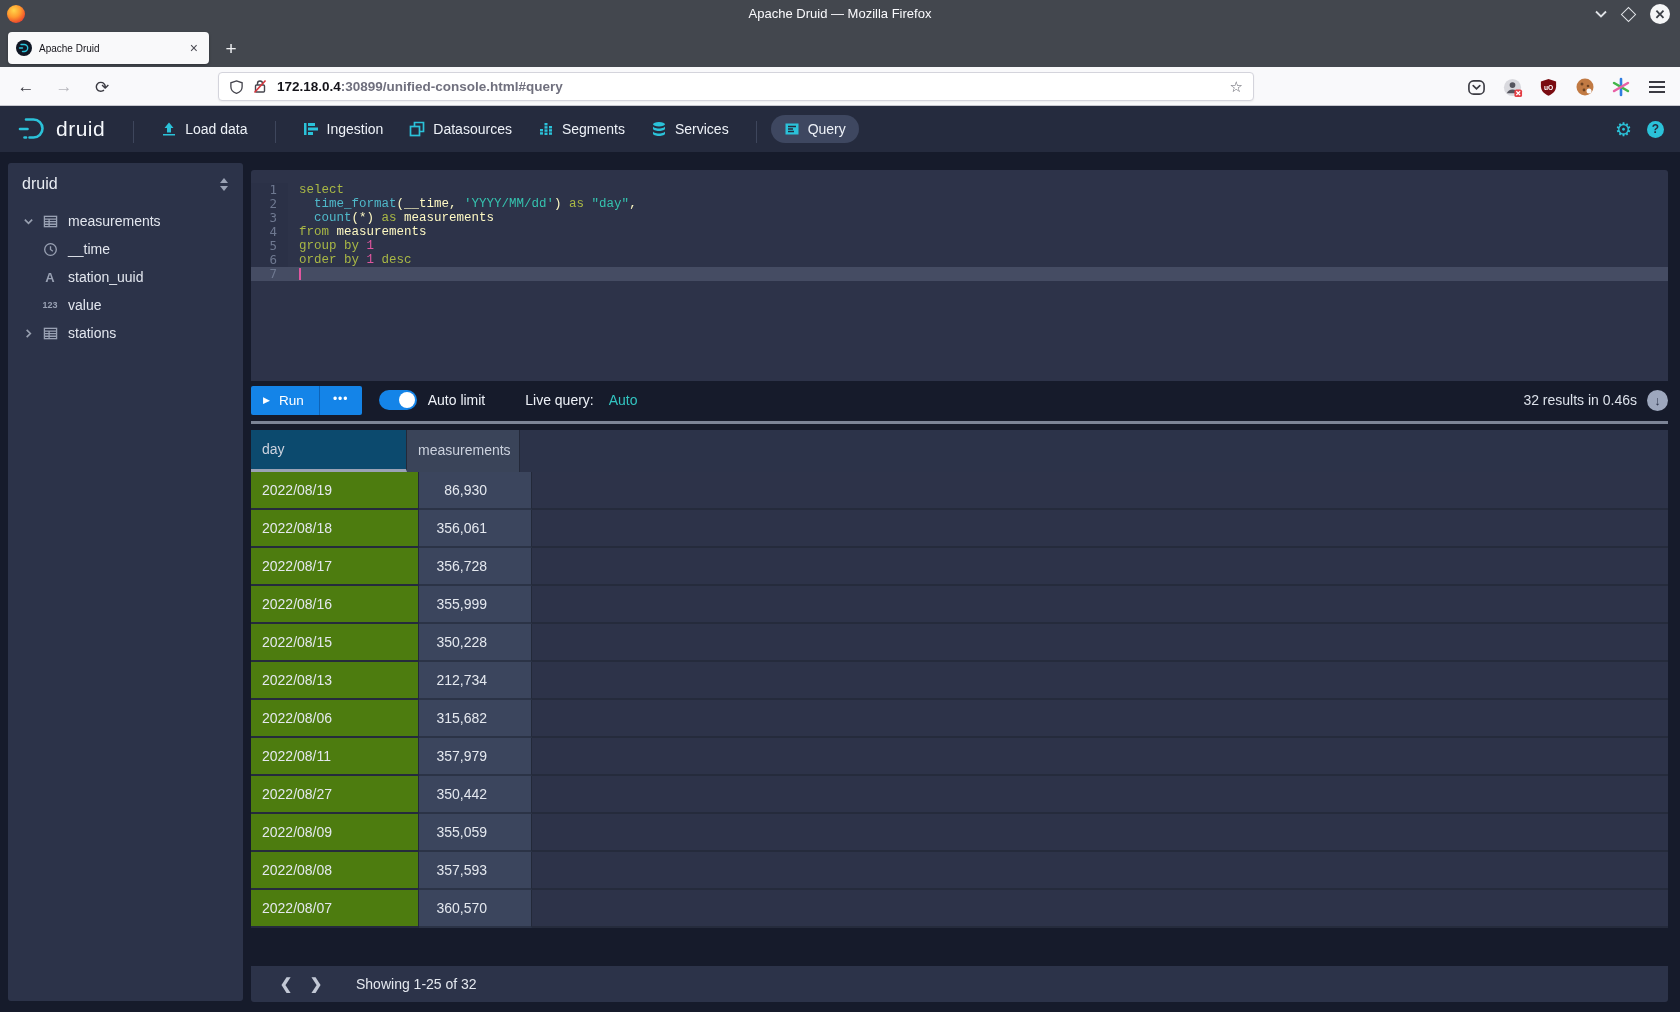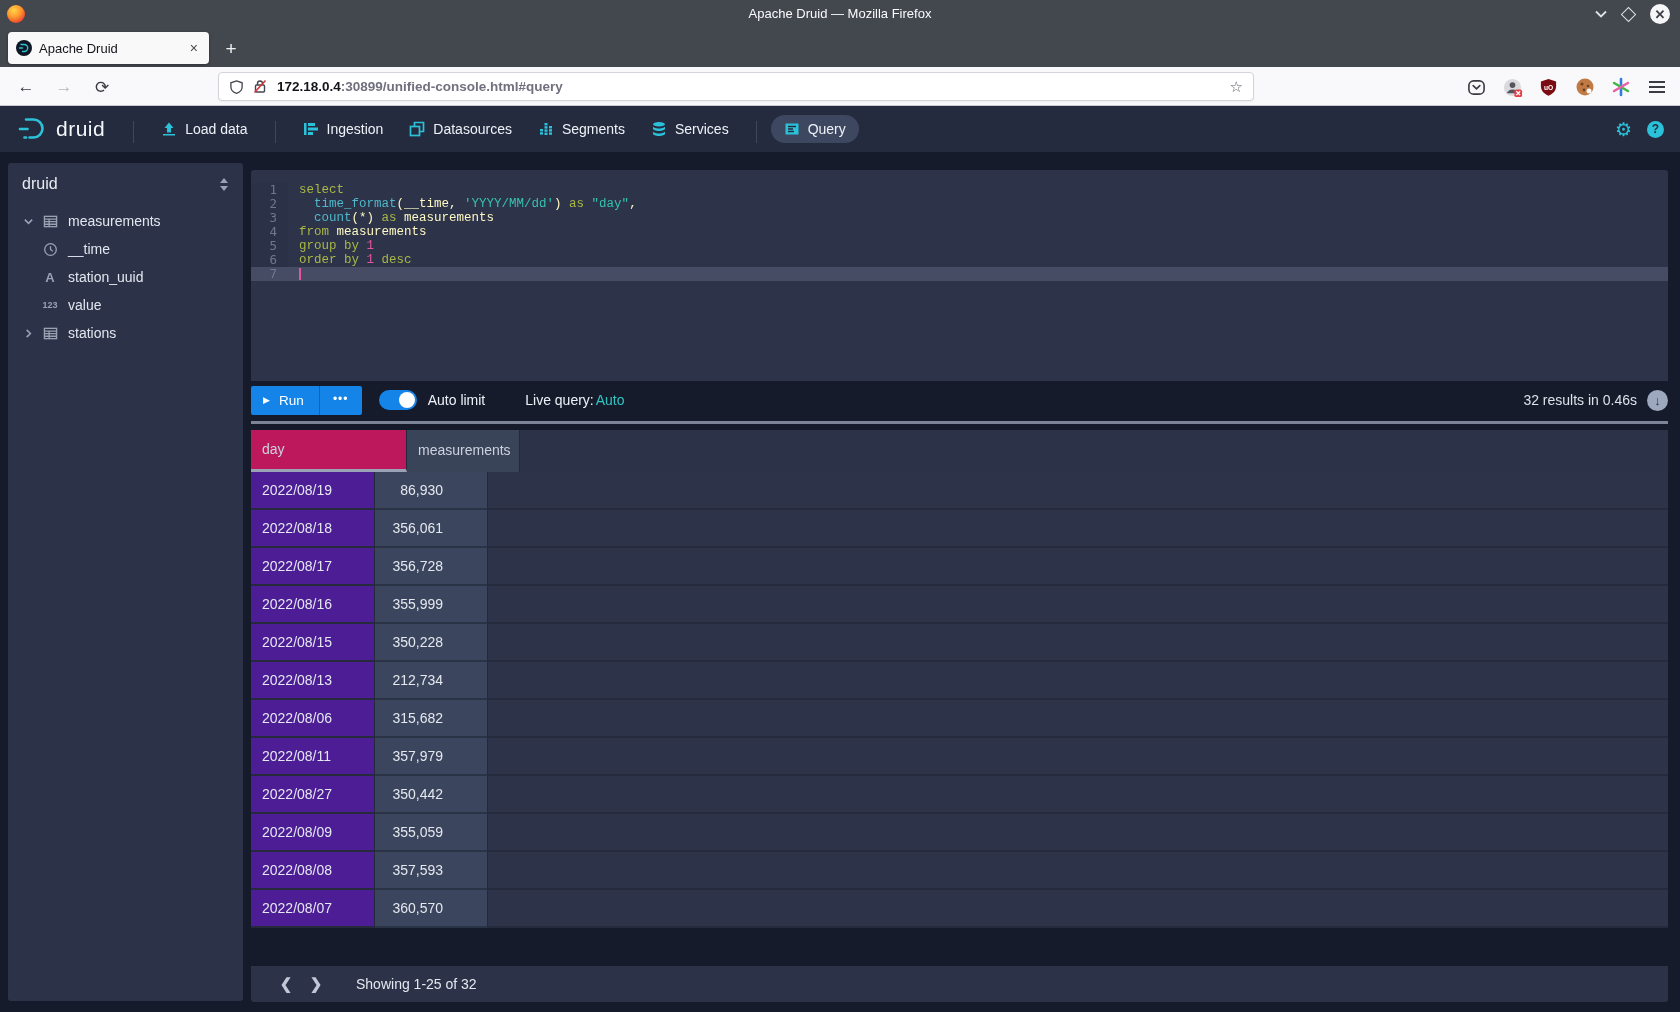--- a/index.html
+++ b/index.html
@@ -12,21 +12,21 @@
          background:radial-gradient(circle at 38% 30%, #ffd54a 0%, #ff9a2e 40%, #f0552b 70%, #c01a6b 100%); }
   .win-title { position:absolute; left:0; right:0; text-align:center; font-size:13px; color:#fbfbfe; line-height:28px; }
   .win-controls { position:absolute; right:10px; top:0; height:28px; display:flex; align-items:center; gap:16px; }
   .wc { color:#dfe2e6; display:flex; align-items:center; justify-content:center; }
   .wc-diamond { width:11px; height:11px; border:1.6px solid #dfe2e6; transform:rotate(45deg); }
   .wc-close { width:20px; height:20px; background:#f5f6f7; border-radius:50%; color:#3a3e45; font-size:13px; font-weight:bold; text-align:center; line-height:19px; }
 
   .tabbar { position:absolute; left:0; top:28px; width:1680px; height:39px; background:#43474e; }
   .tab { position:absolute; left:8px; top:4px; width:201px; height:32px; background:#f9f9fa; border-radius:4px;
          display:flex; align-items:center; padding:0 8px; box-shadow:0 1px 3px rgba(0,0,0,.3); }
-  .tab-title { flex:1; font-size:13px; color:#15141a; margin-left:7px; white-space:nowrap; overflow:hidden; }
+  .tab-title { flex:1; font-size:10px; color:#15141a; margin-left:7px; white-space:nowrap; overflow:hidden; }
   .tab-close { color:#4a4a52; font-size:14px; padding:0 3px; }
   .favicon { width:16px; height:16px; border-radius:50%; background:#101724; position:relative; flex:none; }
   .favicon svg { position:absolute; left:2px; top:2px; }
   .newtab { position:absolute; left:218px; top:8px; width:26px; height:26px; color:#f0f1f3; font-size:19px; text-align:center; line-height:25px; border-radius:4px; }
 
   .toolbar { position:absolute; left:0; top:67px; width:1680px; height:39px; background:#f9f9fb; border-bottom:1px solid #c8c8cf; }
   .navbtn { position:absolute; top:6px; width:28px; height:28px; display:flex; align-items:center; justify-content:center; font-size:17px; color:#3a3a42; border-radius:4px; }
   .navbtn.disabled { color:#b6b6bc; }
   .urlbar { position:absolute; left:218px; top:5px; width:1036px; height:29px; background:#ffffff; border:1px solid #d4d4dc; border-radius:4px;
             display:flex; align-items:center; padding:0 10px; box-shadow:0 1px 2px rgba(0,0,0,.06); }
@@ -75,35 +75,35 @@
 
   
   .runbar { position:absolute; left:251px; top:385px; width:1417px; height:30px; display:flex; align-items:center; }
   .btn-run { height:29px; background:#1484e8; color:#fff; border-radius:2px 0 0 2px; display:flex; align-items:center; padding:0 15px 0 12px; gap:9px; font-size:13.5px; }
   .btn-run .play { font-size:9px; }
   .btn-more { height:29px; width:43px; background:#1484e8; border-left:1px solid #0d63b8; border-radius:0 2px 2px 0; color:#fff; text-align:center; line-height:27px; font-size:12px; letter-spacing:1px; }
   .switch { width:38px; height:20px; border-radius:10px; background:#1484e8; position:relative; margin-left:17px; flex:none; }
   .switch .knob { position:absolute; right:2px; top:2px; width:16px; height:16px; border-radius:50%; background:#fff; }
   .lbl { color:#eef2f8; font-size:14px; margin-left:11px; }
   .livequery { margin-left:40px; color:#eef2f8; font-size:14px; }
-  .lq-val { color:#32c4c0; margin-left:2px; }
+  .lq-val { color:#32c4c0; margin-left:15px; }
   .status { margin-left:auto; display:flex; align-items:center; gap:10px; color:#dce1ea; font-size:14px; }
   .dl { width:21px; height:21px; border-radius:50%; background:#9da7bd; color:#2c3349; font-size:13px; font-weight:bold; text-align:center; line-height:21px; }
 
   .hdivider { position:absolute; left:251px; top:421px; width:1417px; height:3px; background:#7c8496; }
 
   
   .results { position:absolute; left:251px; top:430px; width:1417px; height:536px; overflow:hidden; }
   .thead { display:flex; height:42px; }
-  .thead .h-day { width:156px; background:#be185d; border-right:1px solid #232939; border-bottom:3px solid #9aa2b5; color:#ccd2de; font-size:14px; padding-left:11px; line-height:38px; }
+  .thead .h-day { width:156px; background:#0c4a6e; border-right:1px solid #232939; border-bottom:3px solid #9aa2b5; color:#ccd2de; font-size:14px; padding-left:11px; line-height:38px; }
   .thead .h-meas { width:113px; background:#3a4459; border-right:1px solid #232939; color:#ccd2de; font-size:14px; padding-left:11px; line-height:40px; }
   .thead .h-fill { flex:1; background:#2c3349; }
   .tbody { height:494px; overflow:hidden; }
   .trow { display:flex; height:38px; }
-  .trow .c-day { width:124px; background:#4c1d95; border-right:1px solid #232939; border-bottom:2px solid #252b3c; color:#e4e8ef; font-size:14px; padding-left:11px; line-height:36px; }
+  .trow .c-day { width:168px; background:#4d7c0f; border-right:1px solid #232939; border-bottom:2px solid #252b3c; color:#e4e8ef; font-size:14px; padding-left:11px; line-height:36px; }
   .trow .c-meas { width:113px; background:#3b455d; border-right:1px solid #232939; border-bottom:2px solid #2b3346; color:#e4e8ef; font-size:14px; line-height:36px; }
   .trow .c-meas span { display:block; width:58px; margin-left:10px; text-align:right; }
   .trow .c-fill { flex:1; background:#2d3349; border-bottom:2px solid #252b3c; }
 
   .pager { position:absolute; left:251px; top:966px; width:1417px; height:36px; background:#2c3349; border-radius:0 0 3px 3px; display:flex; align-items:center; }
   .pg-btn { color:#c2c8d5; font-size:15px; font-weight:bold; width:30px; text-align:center; }
   .pg-prev { margin-left:20px; }
   .pg-label { margin-left:25px; color:#e4e8ef; font-size:14px; }
 
   svg { display:block; }

